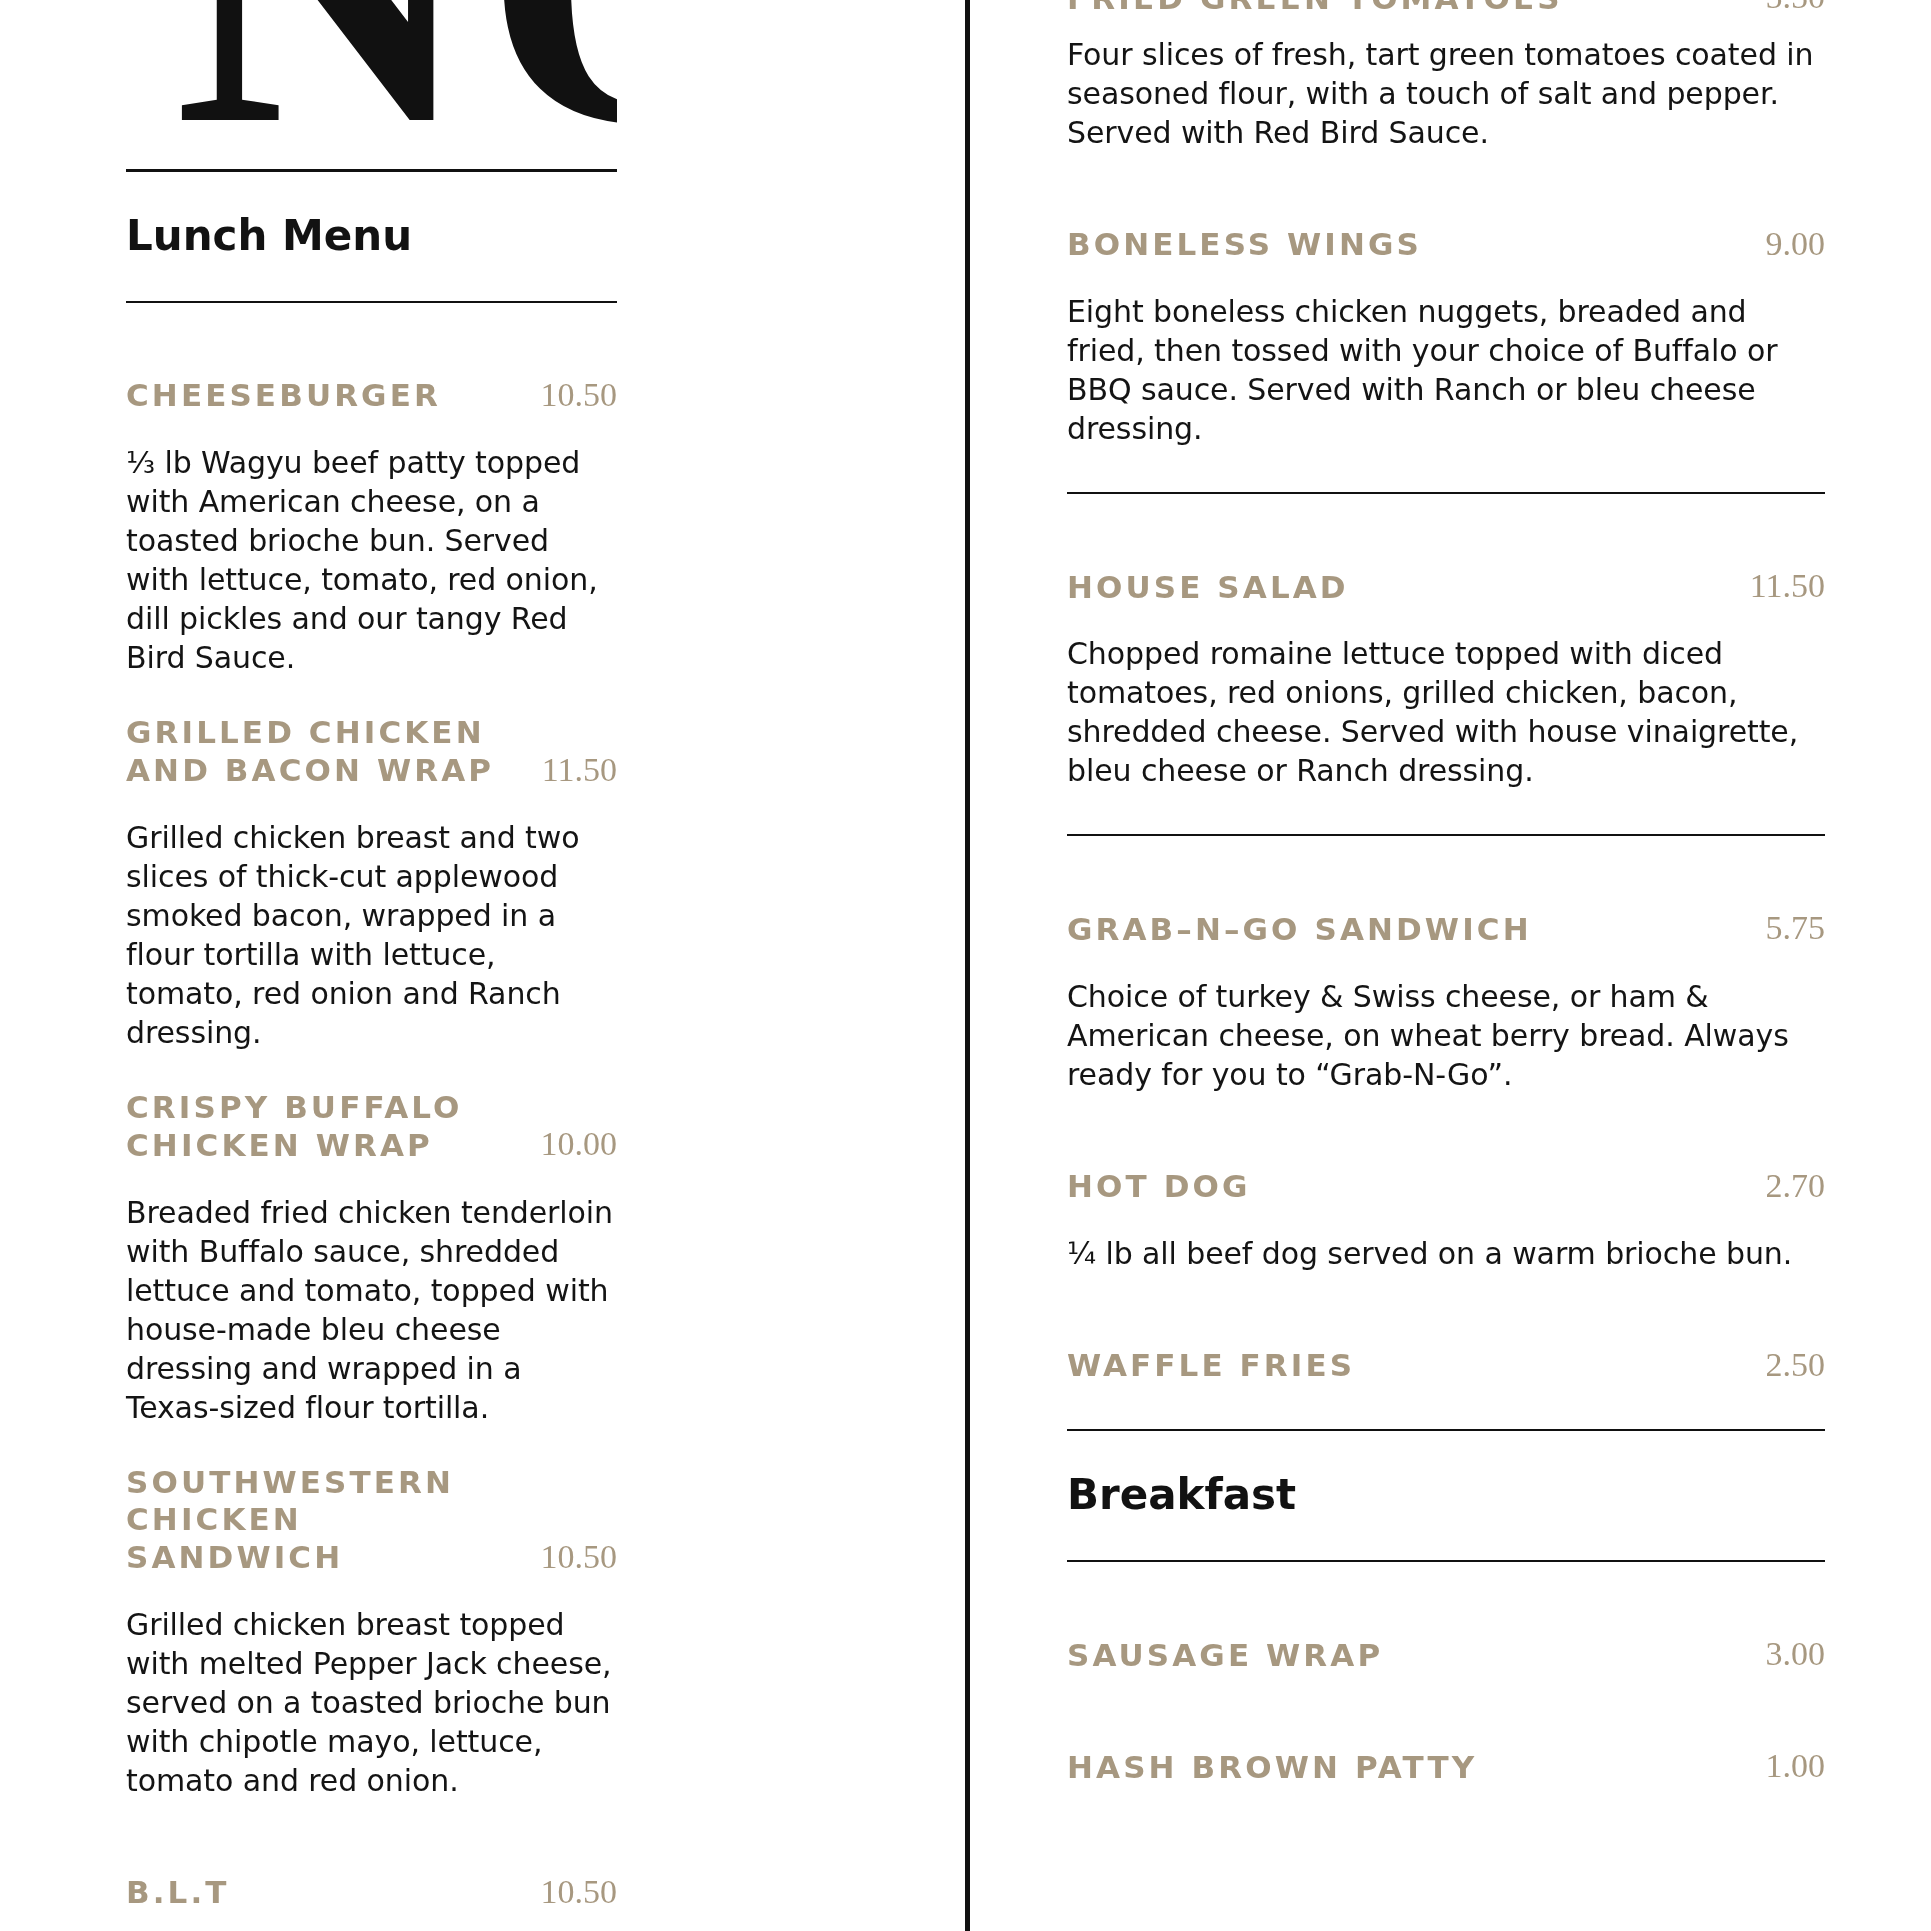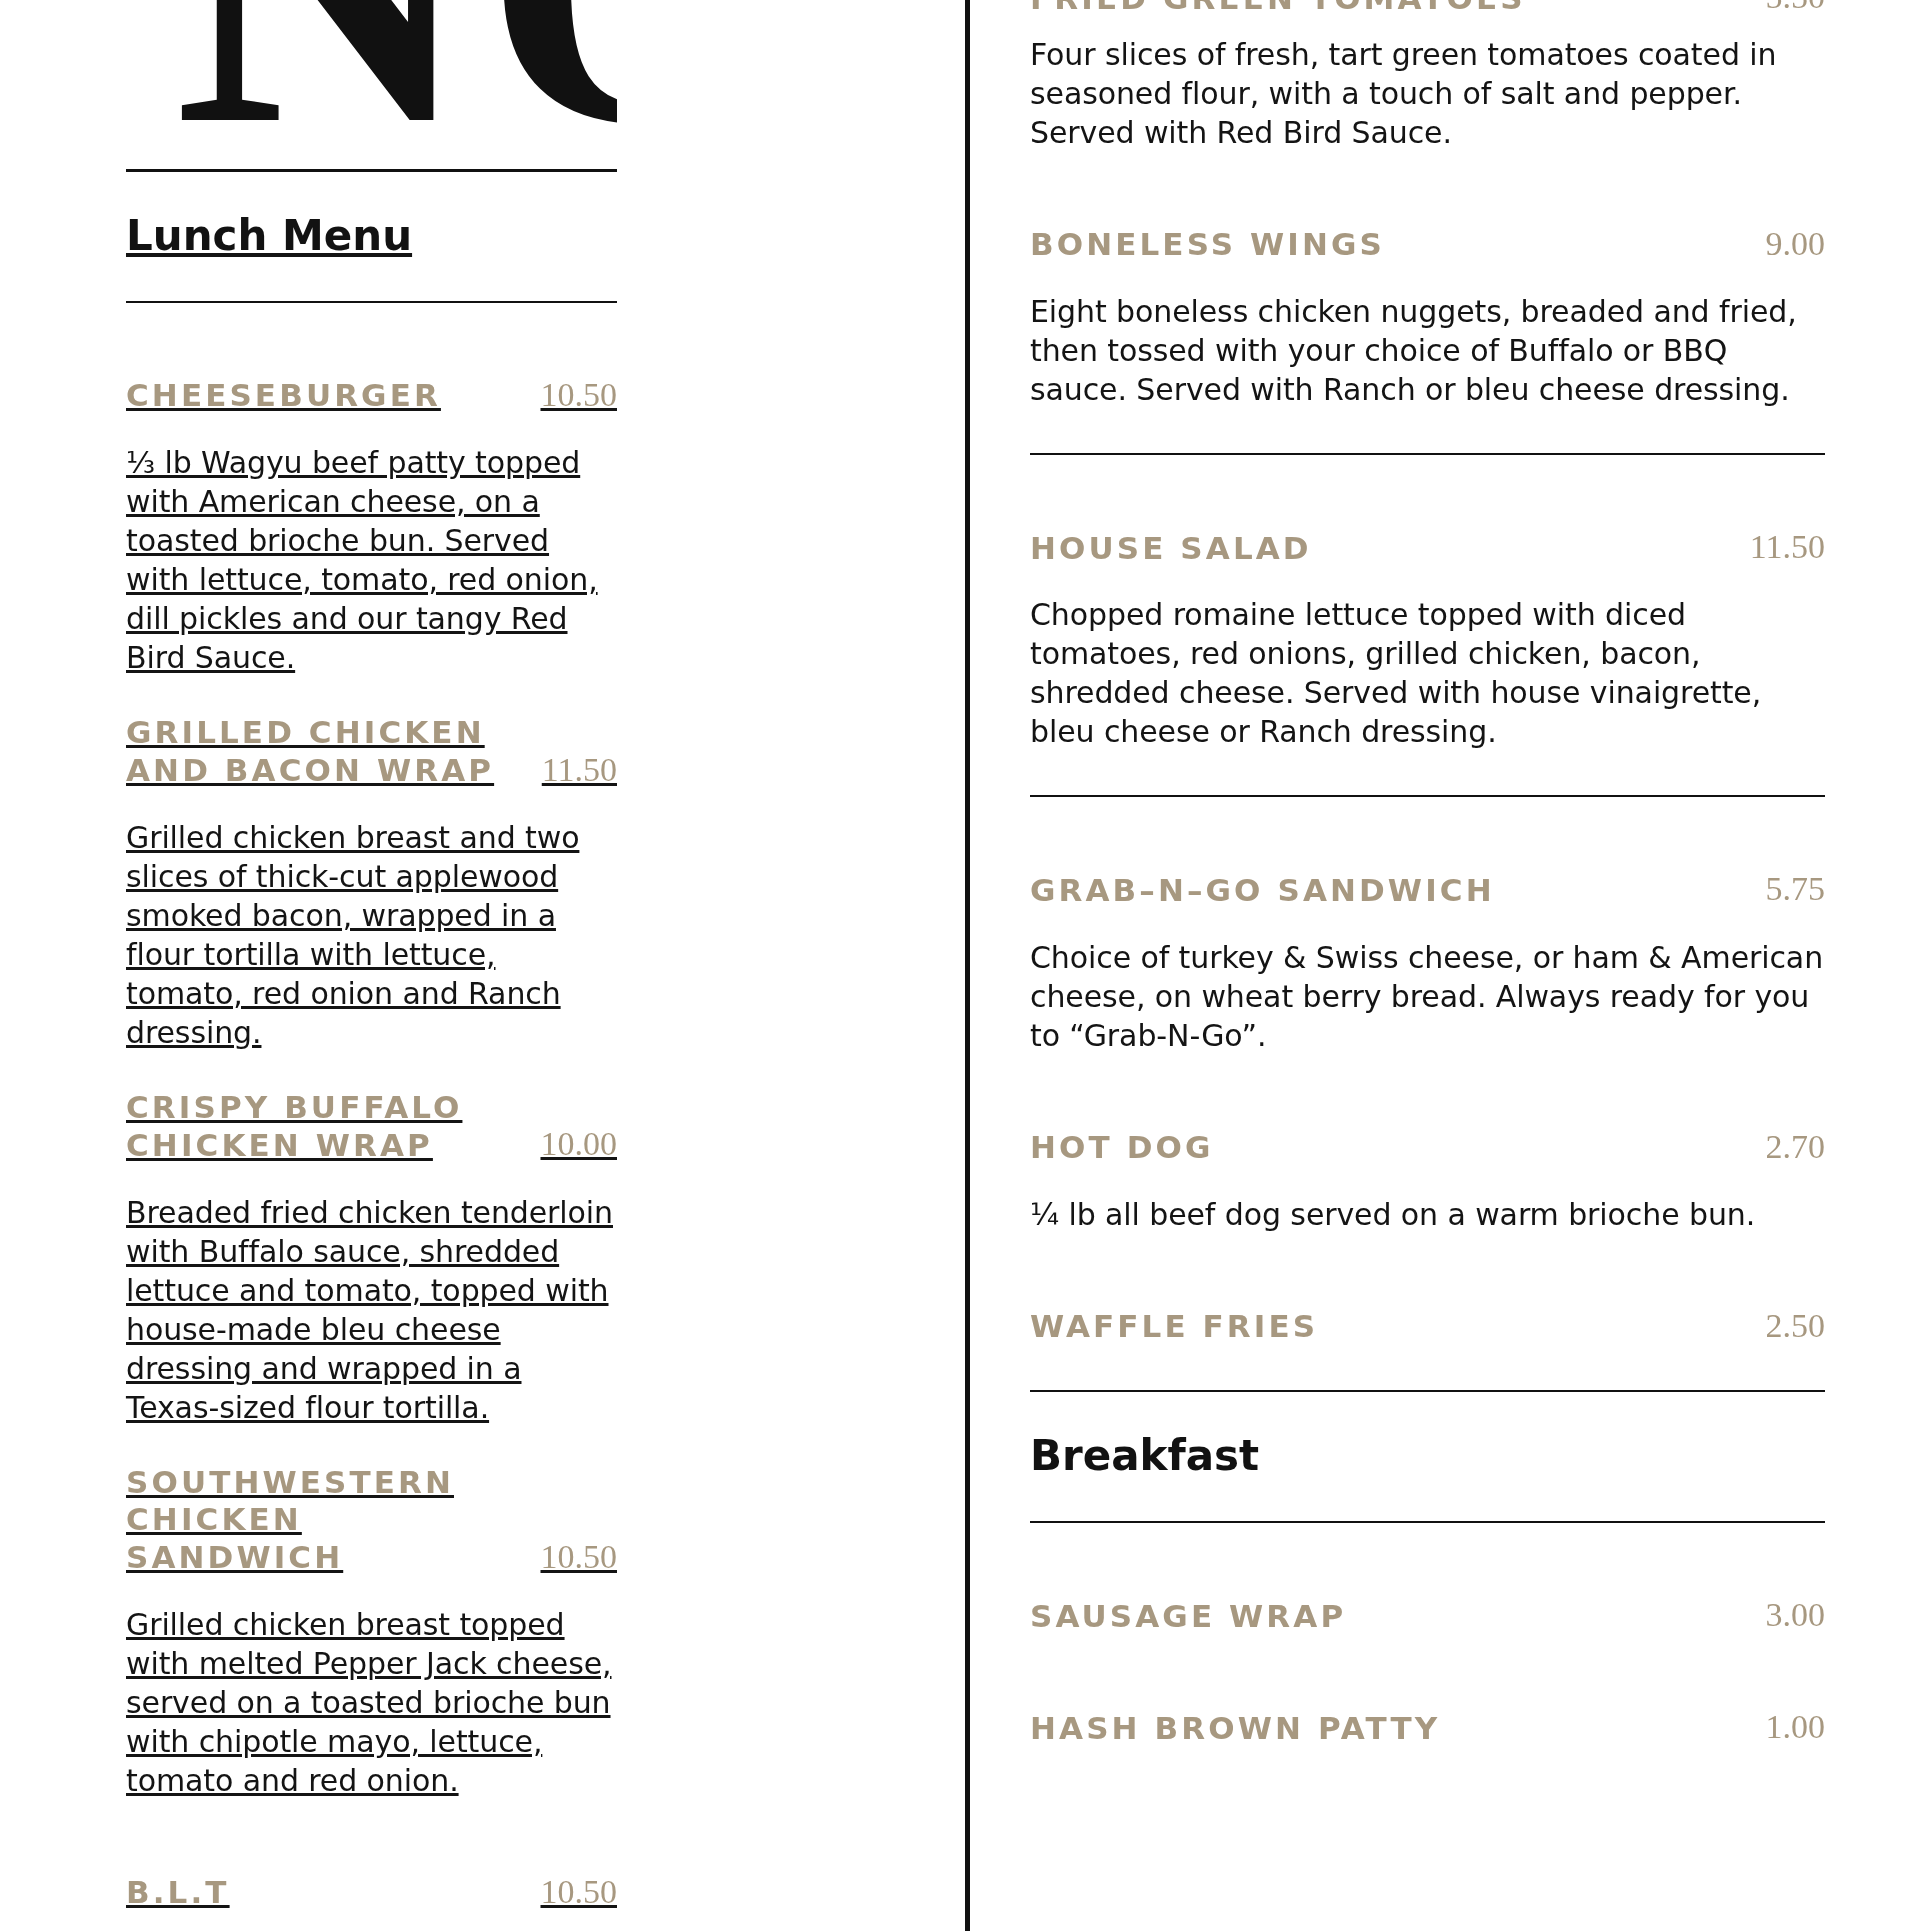--- a/index.html
+++ b/index.html
@@ -32,25 +32,24 @@
     background: #111111;
   }
 
   .col {
     box-sizing: border-box;
     position: relative;
   }
   .col-left {
     width: 965px;
     padding: 0 348px 0 126px;
-    text-decoration: underline;
   }
   .col-right {
     width: 966px;
-    padding: 0 106px 0 65px;
+    padding: 0 106px 0 102px;
   }
 
   
   .masthead {
     position: relative;
     height: 169px;
     overflow: hidden;
   }
   .masthead-text {
     font-family: "Liberation Serif", "DejaVu Serif", serif;

